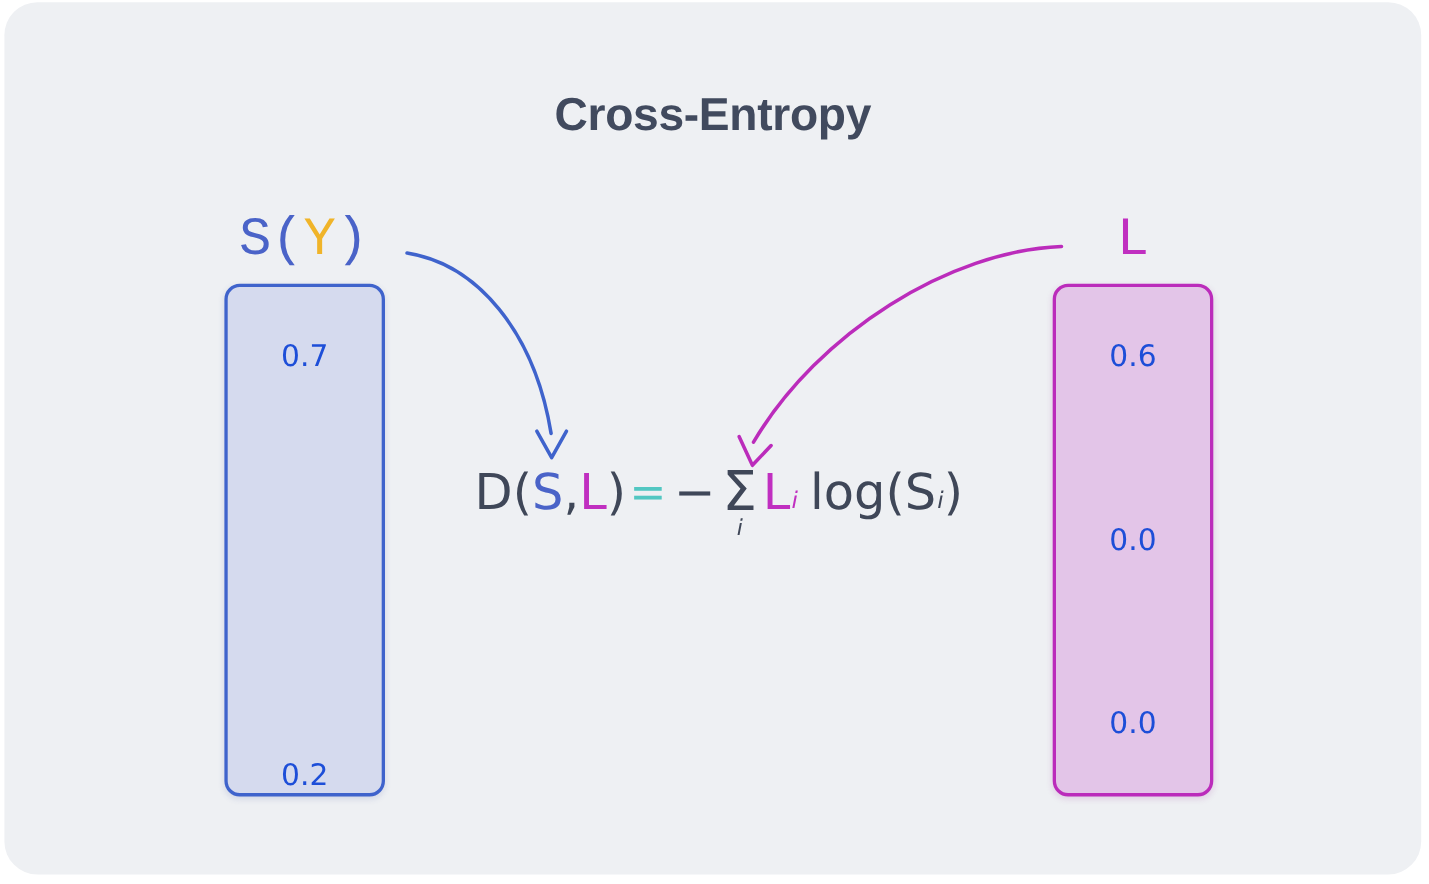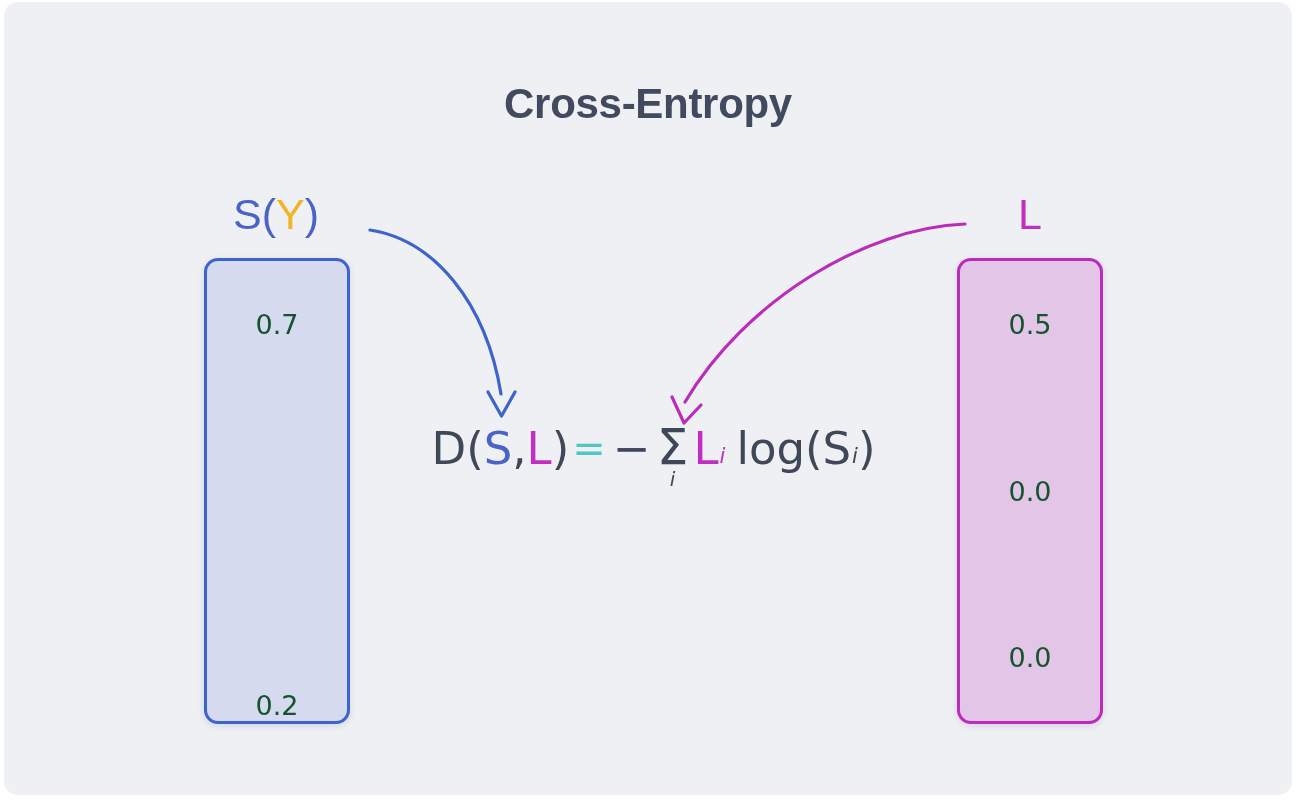--- a/index.html
+++ b/index.html
@@ -14,41 +14,41 @@
     overflow: hidden;
   }
 
   .card {
     position: absolute;
     left: 4px;
     top: 2px;
     width: 1288px;
     height: 793px;
     background: #eef0f3;
-    border-radius: 14px;
+    border-radius: 30px;
   }
 
   .title {
     position: absolute;
     left: 0;
     top: 78px;
     width: 1288px;
     text-align: center;
     font-size: 42px;
     font-weight: bold;
     color: #414a5e;
     letter-spacing: -0.3px;
     font-family: "Liberation Sans", sans-serif;
   }
 
   
   .col-label {
     position: absolute;
-    font-family: Liberation Sans, sans-serif;
-    font-size: 43px;
+    font-family: Liberation Mono, monospace;
+    font-size: 49px;
     font-weight: 400;
     white-space: nowrap;
   }
   .label-left  { left: 196px; top: 188px; width: 152px; text-align: center; }
   .label-right { left: 950px; top: 188px; width: 152px; text-align: center; }
 
   .c-blue    { color: #4a63c8; }
   .c-gold    { color: #f0b429; }
   .c-magenta { color: #c02fc0; }
   .c-dark    { color: #3f4758; }
@@ -76,21 +76,21 @@
     width: 146px; height: 466px;
     background: #e3c5e8;
     border: 3px solid #bb2cbb;
     box-shadow: 0 2px 6px rgba(150,40,150,0.16);
   }
   .vec .cell {
     width: 100%;
     text-align: center;
     font-family: "DejaVu Sans", sans-serif;
     font-size: 27px;
-    color: #14532d;
+    color: #1d4ed8;
   }
   .vec .cell:nth-child(1) { margin-top: 48px; }
   .vec .cell:nth-child(3) { margin-bottom: 48px; }
 
   
   .arrows {
     position: absolute;
     left: 0; top: 0;
     width: 1299px; height: 804px;
     pointer-events: none;
@@ -150,21 +150,21 @@
   </div>
 
   <div class="col-label label-right c-magenta">L</div>
 
   <div class="vec vec-left">
     <div class="cell">0.7</div>
     <div class="cell">0.2</div>
   </div>
 
   <div class="vec vec-right">
-    <div class="cell">0.5</div>
+    <div class="cell">0.6</div>
     <div class="cell">0.0</div>
     <div class="cell">0.0</div>
   </div>
 
   <svg class="arrows" viewBox="0 0 1299 804">
 
     <g>
       <path d="M366,228 C 430,238 482,300 497,392" fill="none" stroke="#3f63cc" stroke-width="3.2" stroke-linecap="round"></path>
       <path d="M484,390 L497.5,414 L511,390" fill="none" stroke="#3f63cc" stroke-width="3.2" stroke-linecap="round" stroke-linejoin="round"></path>
     </g>

